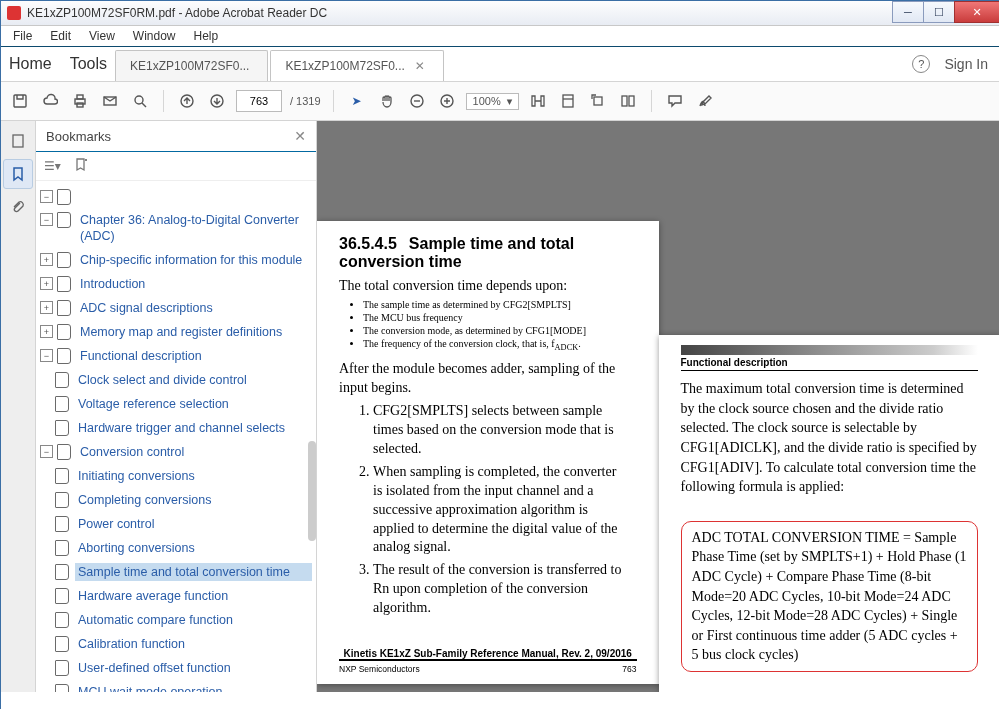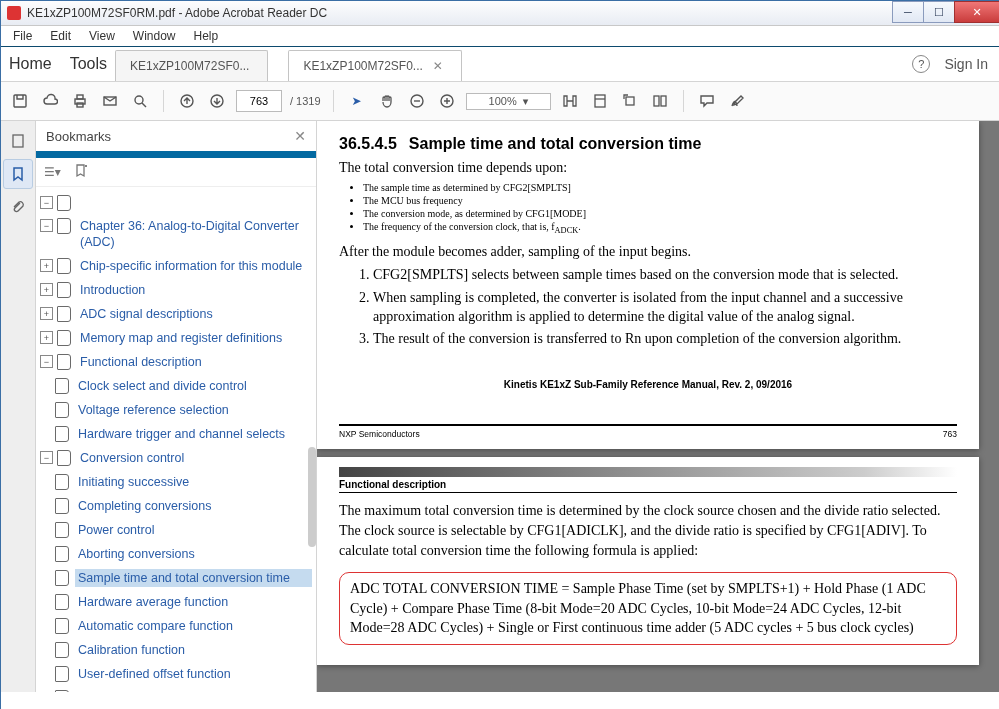--- a/index.html
+++ b/index.html
@@ -9,63 +9,63 @@
 .title-text{flex:1;color:#333;font-size:12px}
 .winbtns{display:flex;height:100%}
 .winbtn{width:30px;height:20px;border:1px solid #8a9bbd;background:linear-gradient(#f6f9fd,#e1e8f4);display:flex;align-items:center;justify-content:center;font-size:11px;color:#2b3a55;margin-left:-1px}
 .winbtn.close{background:linear-gradient(#f07777,#c93c3c);color:#fff;width:44px;border-color:#a03030}
 .menubar{height:20px;display:flex;align-items:center;padding:0 4px;border-bottom:1px solid #0c4a6e;color:#333;gap:2px}
 .menubar span{padding:2px 8px}
 .toprow{height:34px;border-bottom:1px solid #d4d4d4;display:flex;align-items:stretch}
 .homtools{display:flex;align-items:center;padding:0 8px;gap:18px}
 .homtools span{font-size:16px;color:#333;font-weight:500}
 .tabs{display:flex;align-items:flex-end;flex:1}
-.tab{height:30px;padding:0 18px 0 14px;border:1px solid #c4c4c4;border-bottom:none;background:#f5f5f5;display:flex;align-items:center;font-size:12px;color:#555;margin-right:20px;border-radius:2px 2px 0 0;position:relative}
+.tab{height:30px;padding:0 18px 0 14px;border:1px solid #c4c4c4;border-bottom:none;background:#f5f5f5;display:flex;align-items:center;font-size:12px;color:#555;margin-right:2px;border-radius:2px 2px 0 0;position:relative}
 .tab.active{background:#fff}
 .tab .x{margin-left:10px;color:#888}
 .right-top{display:flex;align-items:center;padding:0 12px;gap:14px;color:#555}
 .toolbar{height:38px;border-bottom:1px solid #d4d4d4;background:#fafafa;display:flex;align-items:center;padding:0 8px;gap:8px;color:#555}
 .toolbar .sep{width:1px;height:22px;background:#d6d6d6;margin:0 4px}
 .tbtn{width:22px;height:22px;display:flex;align-items:center;justify-content:center;border-radius:2px}
 .pagebox{width:40px;height:18px;border:1px solid #bbb;text-align:center;font-size:11px;background:#fff}
 .pgcount{font-size:11px;color:#555}
-.zoom{border:1px solid #bbb;padding:1px 22px;font-size:11px;display:flex;align-items:center;gap:6px;background:#fff}
+.zoom{border:1px solid #bbb;padding:1px 6px;font-size:11px;display:flex;align-items:center;gap:6px;background:#fff}
 .workarea{flex:1;display:flex;min-height:0}
 .sidetabs{width:34px;background:#eee;border-right:1px solid #d4d4d4;display:flex;flex-direction:column;align-items:center;padding-top:6px;gap:4px}
 .sidetab{width:28px;height:28px;display:flex;align-items:center;justify-content:center;border-radius:3px;color:#666}
 .sidetab.active{background:#dfe8f5;color:#2a5da8;border:1px solid #b8cce2}
 .panel{width:280px;background:#fff;border-right:1px solid #d4d4d4;display:flex;flex-direction:column}
-.panel-hdr{height:30px;border-bottom:7px solid #0369a1;display:flex;align-items:center;padding:0 10px;font-size:13px;color:#444}
+.panel-hdr{height:30px;border-bottom:1px solid #0369a1;display:flex;align-items:center;padding:0 10px;font-size:13px;color:#444}
 .panel-hdr .x{margin-left:auto;color:#888;font-size:14px}
 .panel-tools{height:28px;border-bottom:1px solid #eee;display:flex;align-items:center;padding:0 8px;gap:12px;color:#777}
 .tree{flex:1;overflow-y:auto;padding:4px 0 4px 4px;font-size:12.5px;color:#2a5da8;position:relative}
 .tree .node{display:flex;align-items:flex-start;padding:3px 4px 3px 0;line-height:16px;cursor:pointer}
 .tree .tw{width:11px;height:11px;border:1px solid #888;display:inline-flex;align-items:center;justify-content:center;font-size:9px;color:#555;margin:2px 4px 0 0;flex-shrink:0;background:#fff}
 .tree .tw.blank{border:none}
 .tree .bk{width:12px;height:14px;border:1.2px solid #6a6a6a;border-radius:1px 3px 3px 1px;margin:1px 6px 0 0;flex-shrink:0;background:#fff}
 .tree .lbl{flex:1;padding:1px 3px}
 .tree .lbl.sel{background:#c5dbef}
 .l0{padding-left:2px}.l1{padding-left:18px}.l2{padding-left:34px}.l3{padding-left:50px}.l4{padding-left:66px}
 .scrollhint{position:absolute;right:0;top:260px;width:8px;height:100px;background:#ccc;border-radius:4px}
-.docarea{flex:1;background:#777;overflow:auto;display:flex;flex-direction:column;align-items:flex-start;padding:0}
+.docarea{flex:1;background:#777;overflow:auto;display:flex;flex-direction:row;align-items:flex-end;padding:0}
 .page{width:618px;background:#fff;box-shadow:0 1px 6px rgba(0,0,0,.4);margin-bottom:8px;padding:14px 22px 10px 22px;font-family:"Times New Roman",serif;color:#000}
 .page h4{font:700 16px Arial;color:#000;margin:0 0 6px}
 .page h4 .num{margin-right:12px}
 .page p{margin:4px 0;font-size:14px;line-height:1.35}
 .page ul{margin:2px 0 8px 24px;padding:0;font-size:10px}
 .page ul li{margin:2px 0}
 .page ol{margin:2px 0 8px 22px;padding:0;font-size:14px}
 .page ol li{margin:4px 12px;line-height:1.35}
-.ftr{border-top:2px solid #000;margin-top:34px;padding-top:3px;display:flex;justify-content:space-between;font:8.5px Arial}
+.ftr{border-top:2px solid #000;padding-top:3px;display:flex;justify-content:space-between;font:8.5px Arial}
 .ftr-title{text-align:center;font:700 10px Arial;margin-top:30px}
 .page2{width:618px;background:#fff;box-shadow:0 1px 6px rgba(0,0,0,.4);padding:10px 22px 20px}
 .page2 .bar{height:10px;background:linear-gradient(90deg,#444,#ccc 85%,#fff);margin-bottom:2px}
 .fdesc{font:700 10px Arial;border-bottom:1px solid #000;padding-bottom:2px;margin-bottom:8px}
 .page2 p{font:14px/1.4 "Times New Roman";margin:4px 0}
-.redbox{border:1.5px solid #d33;border-radius:10px;padding:6px 10px;margin-top:12px}
+.redbox{border:1.5px solid #d33;border-radius:10px;padding:6px 10px;margin-top:24px}
 .svg16{width:16px;height:16px}
 .tear{height:18px;background:#fff}
 </style>
 </head>
 <body>
 
 <div class="window">
   <div class="titlebar">
     <div class="titlebar-icon"></div>
     <div class="title-text">KE1xZP100M72SF0RM.pdf - Adobe Acrobat Reader DC</div>
@@ -291,21 +291,21 @@
             <span class="lbl">Hardware trigger and channel selects</span>
           </div>
         <div class="node l3">
             <span class="tw">−</span>
             <span class="bk"></span>
             <span class="lbl">Conversion control</span>
           </div>
         <div class="node l4">
             <span class="tw blank"></span>
             <span class="bk"></span>
-            <span class="lbl">Initiating successive</span>
+            <span class="lbl">Initiating conversions</span>
           </div>
         <div class="node l4">
             <span class="tw blank"></span>
             <span class="bk"></span>
             <span class="lbl">Completing conversions</span>
           </div>
         <div class="node l4">
             <span class="tw blank"></span>
             <span class="bk"></span>
             <span class="lbl">Power control</span>

